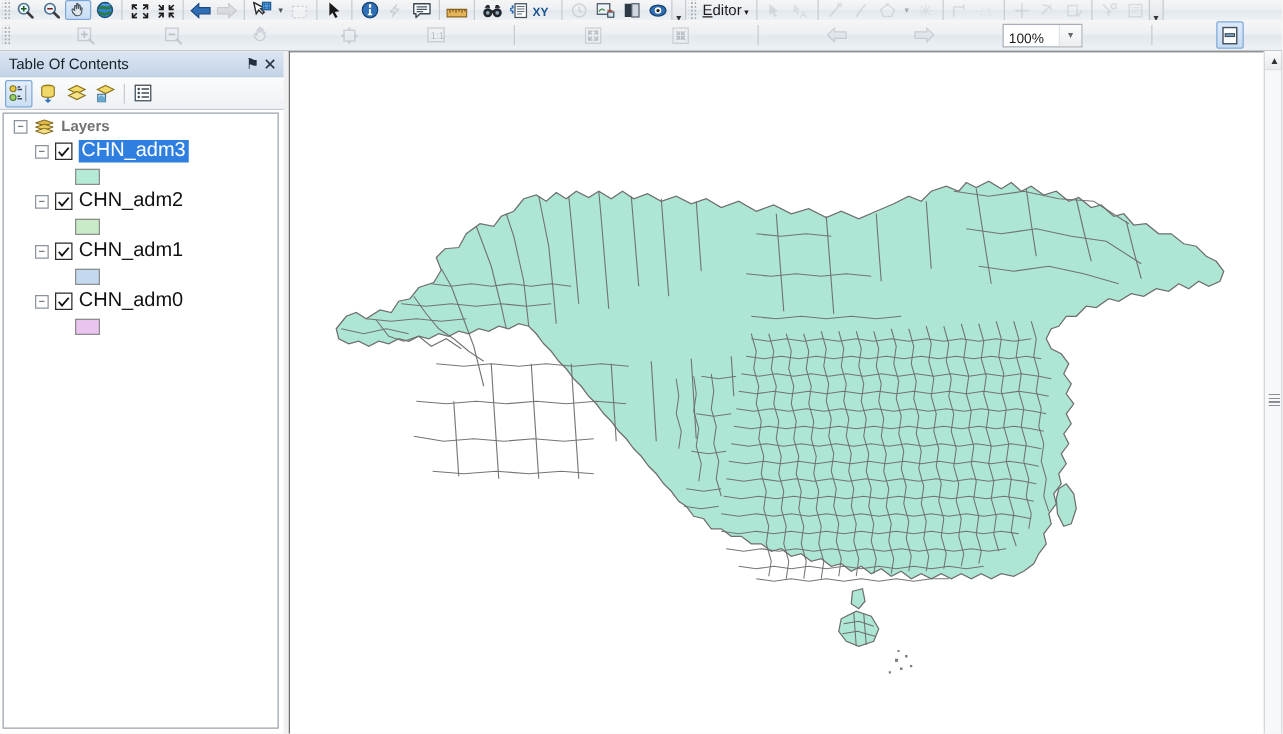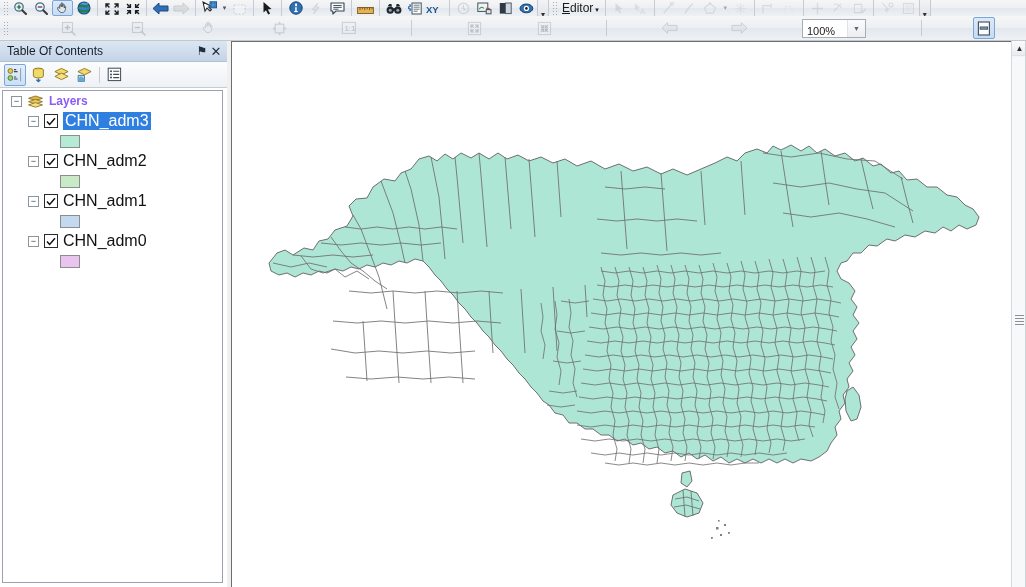--- a/index.html
+++ b/index.html
@@ -101,21 +101,21 @@
     font-family:"Liberation Sans",sans-serif;
   }
   .chk{
     width:12px;height:12px;border:1px solid #2b2b2b;background:#fff;
     display:flex;align-items:center;justify-content:center;margin-right:5px;flex:0 0 auto;
     position:relative;
   }
   .chk svg{display:block;}
   .layer-name{font-size:16px;color:#111;white-space:nowrap;}
   .layer-name.selected{background:#2f7fe0;color:#fff;padding:0 2px;}
-  .group-name{font-size:12px;color:#8b5cf6;font-weight:bold;}
+  .group-name{font-size:12px;color:#737373;font-weight:bold;}
   .swatch-row{height:20px;padding-left:57px;display:flex;align-items:center;}
   .swatch{width:20px;height:13px;border:1px solid #8d8d8d;box-sizing:border-box;}
   .layers-icon{margin-right:5px;display:flex;align-items:center;flex:0 0 auto;}
 
   
   #splitter{position:absolute;left:227px;top:41px;width:4px;height:546px;background:#f0f0f0;}
   #map-frame{
     position:absolute;left:231px;top:41px;width:780px;height:546px;
     border-left:1px solid #6d6d6d;border-top:1px solid #6d6d6d;
     background:#fff;box-sizing:border-box;overflow:hidden;

